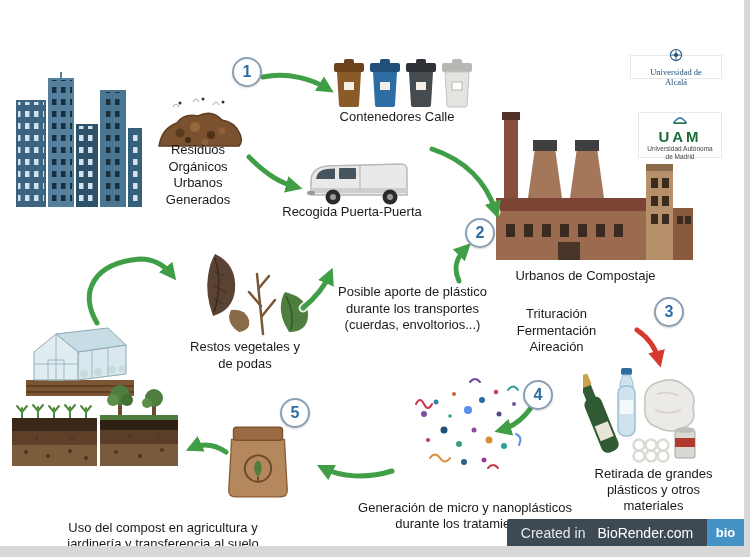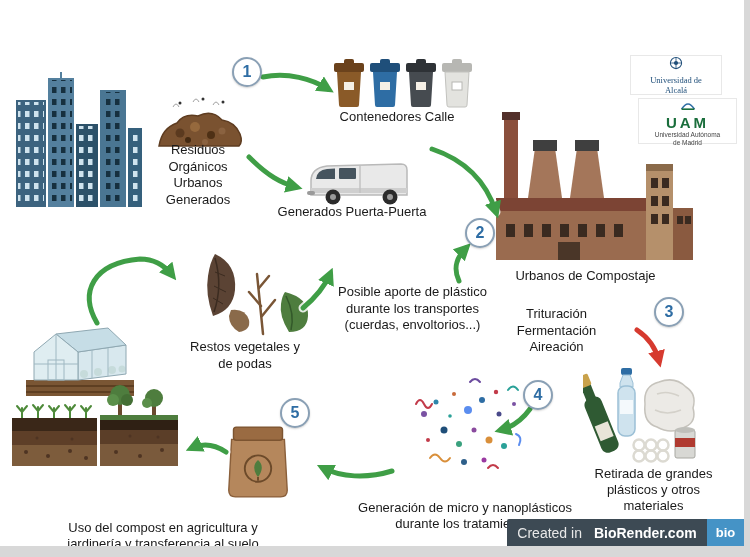--- a/index.html
+++ b/index.html
@@ -18,21 +18,21 @@
         color:var(--step-number,#2e6da4);font-weight:bold;font-size:16px;display:flex;align-items:center;
         justify-content:center;z-index:7;box-shadow:0 1px 2px rgba(0,0,0,.18)}
   .logo-card{position:absolute;background:#fff;border:1px solid #e8e8e8;display:flex;flex-direction:column;
         align-items:center;justify-content:center;z-index:6;gap:1px}
   .alcala-text{font-family:"Liberation Serif",serif;font-size:8.5px;line-height:10px;color:#1f4e79;text-align:center;width:72px}
   .uam-acronym{font-size:15px;font-weight:bold;letter-spacing:3px;color:#1a6e3c;line-height:15px}
   .uam-name{font-size:6.5px;line-height:8px;color:#444;text-align:center;white-space:pre-line}
   .footer{position:absolute;left:507px;right:6px;top:519px;height:27px;display:flex;z-index:8}
   .footer-main{flex:1;background:var(--footer-bg,#3d4a54);color:#e8e8e8;display:flex;align-items:center;
         justify-content:center;padding:0 10px;font-size:14px;border-radius:2px 0 0 0}
-  .footer-brand{font-weight:bold;color:#fff;margin-left:12px}
+  .footer-brand{font-weight:normal;color:#fff;margin-left:12px}
   .badge{background:var(--badge-bg,#4593c6);color:#fff;font-weight:bold;width:37px;display:flex;
         align-items:center;justify-content:center;font-size:13px}
   .strip{position:absolute;background:#d8d8d8;z-index:9}
 </style>
 </head>
 <body>
 
 <div id="canvas">
 
   <svg id="arrows" width="750" height="557" viewBox="0 0 750 557">
@@ -382,50 +382,50 @@
   <div class="step" style="left:465px;top:218px">2</div>
   <div class="step" style="left:654px;top:297px">3</div>
   <div class="step" style="left:523px;top:380px">4</div>
   <div class="step" style="left:280px;top:398px">5</div>
 
   <div class="label" style="left:323px;top:109px;width:148px">Contenedores Calle</div>
   <div class="label" style="left:148px;top:142px;width:100px">Residuos
 Orgánicos
 Urbanos
 Generados</div>
-  <div class="label" style="left:276px;top:204px;width:152px">Generados Puerta-Puerta</div>
+  <div class="label" style="left:276px;top:204px;width:152px">Recogida Puerta-Puerta</div>
   <div class="label" style="left:498px;top:268px;width:175px">Urbanos de Compostaje</div>
   <div class="label" style="left:494px;top:306px;width:125px">Trituración
 Fermentación
 Aireación</div>
   <div class="label" style="left:320px;top:284px;width:185px">Posible aporte de plástico
 durante los transportes
 (cuerdas, envoltorios...)</div>
   <div class="label" style="left:586px;top:466px;width:135px;line-height:16px">Retirada de grandes
 plásticos y otros
 materiales</div>
   <div class="label" style="left:170px;top:339px;width:150px">Restos vegetales y
 de podas</div>
   <div class="label" style="left:336px;top:500px;width:258px;line-height:16px">Generación de micro y nanoplásticos
 durante los tratamientos</div>
   <div class="label" style="left:28px;top:520px;width:270px;line-height:16px">Uso del compost en agricultura y
 jardinería y transferencia al suelo</div>
 
-  <div class="logo-card" style="left:630px;top:55px;width:92px;height:40px">
+  <div class="logo-card" style="left:630px;top:55px;width:92px;height:24px">
     <span>
       <svg viewBox="0 0 20 20" width="14" height="14">
         <circle cx="10" cy="10" r="8" fill="none" stroke="#1f4e79" stroke-width="1.5"></circle>
         <path d="M10 3 V17 M3 10 H17" stroke="#1f4e79" stroke-width="1.2"></path>
         <circle cx="10" cy="10" r="3" fill="#1f4e79"></circle>
       </svg>
     </span>
     <span class="alcala-text">Universidad de Alcalá</span>
   </div>
 
-  <div class="logo-card" style="left:638px;top:98px;width:99px;height:46px">
+  <div class="logo-card" style="left:638px;top:112px;width:84px;height:46px">
     <span>
       <svg viewBox="0 0 20 10" width="16" height="8">
         <path d="M2 9 Q10 -4 18 9" fill="none" stroke="#2e6da4" stroke-width="2"></path>
         <rect x="2" y="8" width="16" height="2" fill="#1a6e3c"></rect>
       </svg>
     </span>
     <span class="uam-acronym">UAM</span>
     <span class="uam-name">Universidad Autónoma
 de Madrid</span>
   </div>

